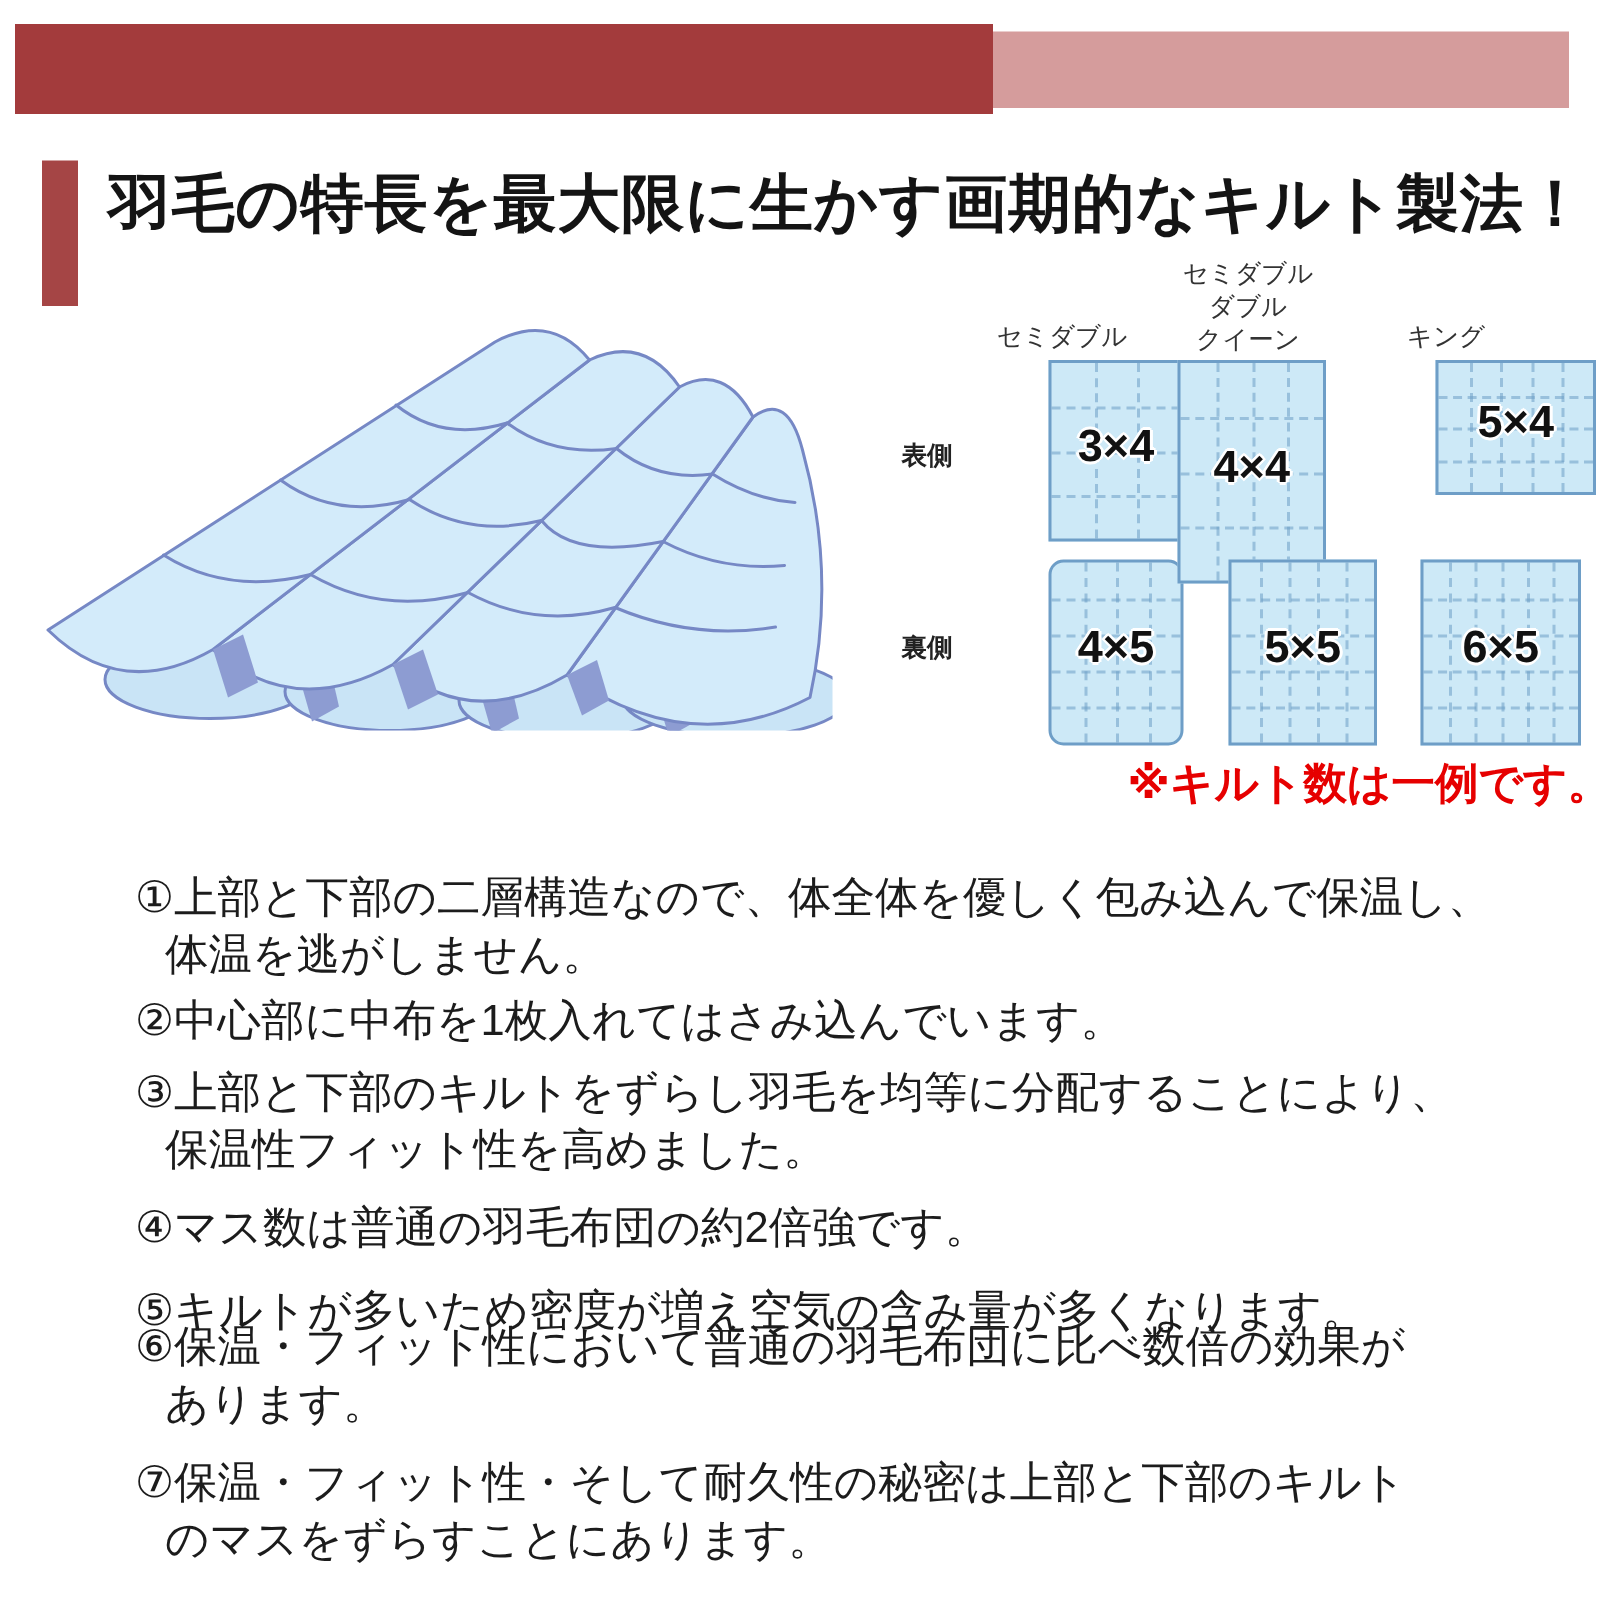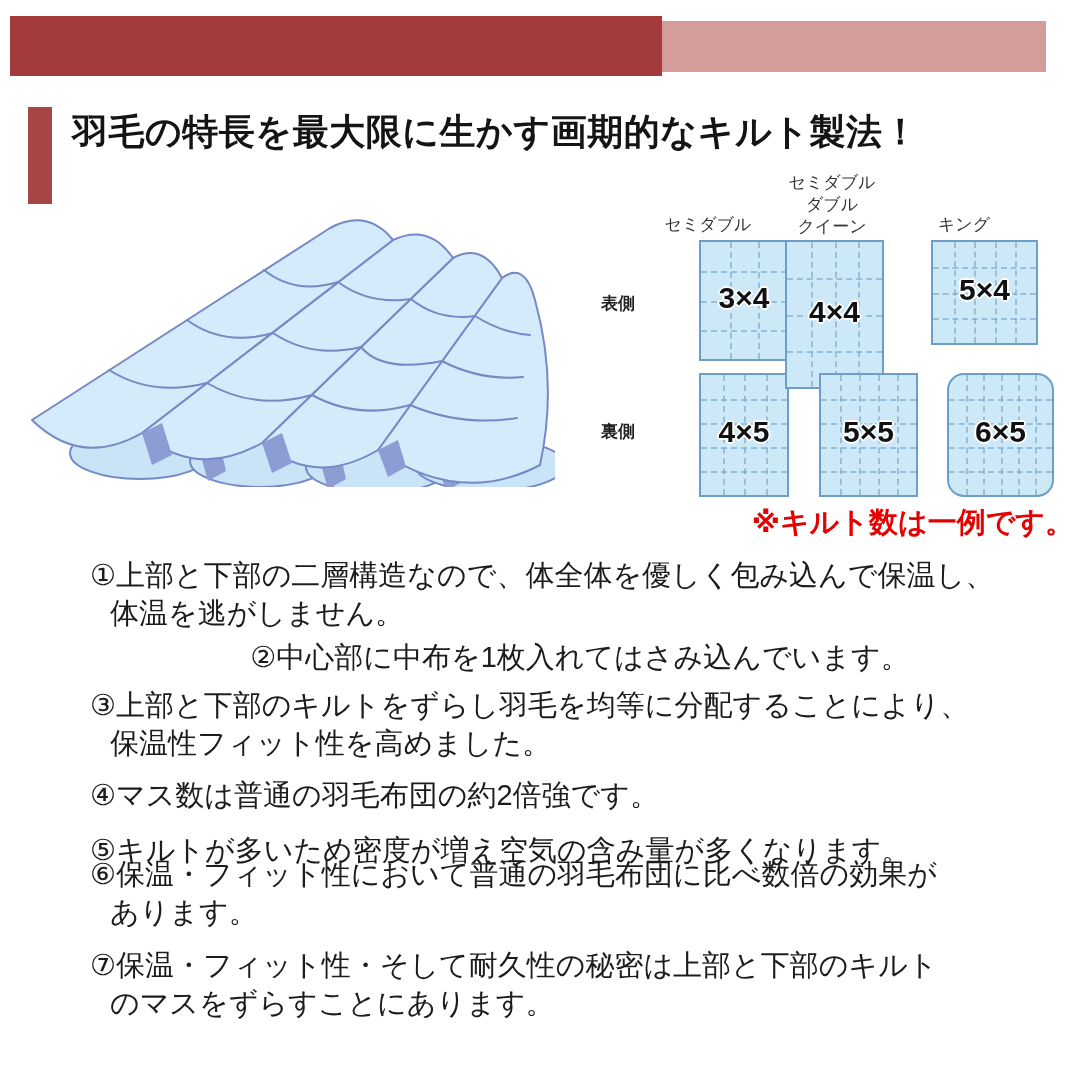--- a/index.html
+++ b/index.html
@@ -7,40 +7,40 @@
     position:relative;width:1074px;height:1080px;background:#ffffff;overflow:hidden;
     font-family:"Liberation Sans","DejaVu Sans",sans-serif;color:#1f1f1f;
   }
   .abs{position:absolute;}
   
   #banner-dark{left:10px;top:16px;width:652px;height:60px;background:#a33b3c;}
   #banner-title{left:26px;top:16px;height:60px;line-height:60px;font-size:40px;font-weight:bold;color:#ffffff;letter-spacing:-1px;white-space:nowrap;}
   #banner-light{left:662px;top:21px;width:384px;height:51px;background:#d59c9c;}
   
   #headline-bar{left:28px;top:107px;width:24px;height:97px;background:#a54545;}
-  #headline{left:72px;top:108px;font-size:36px;font-weight:bold;color:#141414;white-space:nowrap;letter-spacing:0.5px;}
+  #headline{left:72px;top:108px;font-size:42px;font-weight:bold;color:#141414;white-space:nowrap;letter-spacing:0.5px;}
   #subheading{left:72px;top:165px;font-size:36px;font-weight:bold;color:#d81616;white-space:nowrap;letter-spacing:1px;}
   
   .side-label{font-size:17px;font-weight:bold;color:#222;white-space:nowrap;}
   #front-side-label{left:601px;top:292px;}
   #back-side-label{left:601px;top:420px;}
   
   .size-label{font-size:17px;color:#333;text-align:center;line-height:22px;white-space:pre-line;width:170px;}
   
   .qgrid{background:#cde9f7;border:2px solid #6e9ec7;box-sizing:border-box;margin-left:36px;}
   .qgrid .vline{position:absolute;top:0;bottom:0;width:0;border-left:2px dashed rgba(110,158,199,0.55);}
   .qgrid .hline{position:absolute;left:0;right:0;height:0;border-top:2px dashed rgba(110,158,199,0.55);}
   .qgrid .count{position:absolute;left:0;right:0;top:50%;transform:translateY(-58%);text-align:center;
      font-size:30px;font-weight:bold;color:#111;
      text-shadow:-2px 0 #fff,2px 0 #fff,0 -2px #fff,0 2px #fff,-1px -1px #fff,1px 1px #fff,-1px 1px #fff,1px -1px #fff;}
   
   #note{left:700px;top:503px;width:374px;text-align:right;font-size:29px;font-weight:bold;color:#e60000;white-space:nowrap;}
   
   .feature{left:90px;width:960px;font-size:29px;line-height:38px;color:#1c1c1c;
-     white-space:pre-line;padding-left:20px;text-indent:-20px;}
+     white-space:pre-line;padding-left:20px;text-indent:-20px;margin-top:24px;}
 </style>
 </head>
 <body>
 
 <div id="canvas">
 
   <div class="abs" id="banner-dark"></div>
   <div class="abs" id="banner-light"></div>
 
   <div class="abs" id="headline-bar"></div>
@@ -90,21 +90,21 @@
   <div id="grid-area">
       <div class="abs size-label" style="left: 623px; top: 214px;">セミダブル</div>
       <div class="abs qgrid" style="left: 663px; top: 240px; width: 90px; height: 121px;">
         <div class="vline" style="left: 33.3333%;"></div>
         <div class="vline" style="left: 66.6667%;"></div>
         <div class="hline" style="top: 25%;"></div>
         <div class="hline" style="top: 50%;"></div>
         <div class="hline" style="top: 75%;"></div>
         <div class="count">3×4</div>
       </div>
-      <div class="abs qgrid" style="left: 663px; top: 373px; width: 90px; height: 124px;">
+      <div class="abs qgrid" style="left: 663px; top: 373px; width: 90px; height: 124px; border-radius: 10px;">
         <div class="vline" style="left: 25%;"></div>
         <div class="vline" style="left: 50%;"></div>
         <div class="vline" style="left: 75%;"></div>
         <div class="hline" style="top: 20%;"></div>
         <div class="hline" style="top: 40%;"></div>
         <div class="hline" style="top: 60%;"></div>
         <div class="hline" style="top: 80%;"></div>
         <div class="count">4×5</div>
       </div>
       <div class="abs size-label" style="left: 747px; top: 172px;">セミダブル
@@ -124,50 +124,50 @@
         <div class="vline" style="left: 40%;"></div>
         <div class="vline" style="left: 60%;"></div>
         <div class="vline" style="left: 80%;"></div>
         <div class="hline" style="top: 20%;"></div>
         <div class="hline" style="top: 40%;"></div>
         <div class="hline" style="top: 60%;"></div>
         <div class="hline" style="top: 80%;"></div>
         <div class="count">5×5</div>
       </div>
       <div class="abs size-label" style="left: 879px; top: 214px;">キング</div>
-      <div class="abs qgrid" style="left: 895px; top: 240px; width: 107px; height: 105px;">
+      <div class="abs qgrid" style="left: 921px; top: 240px; width: 107px; height: 90px;">
         <div class="vline" style="left: 20%;"></div>
         <div class="vline" style="left: 40%;"></div>
         <div class="vline" style="left: 60%;"></div>
         <div class="vline" style="left: 80%;"></div>
         <div class="hline" style="top: 25%;"></div>
         <div class="hline" style="top: 50%;"></div>
         <div class="hline" style="top: 75%;"></div>
         <div class="count">5×4</div>
       </div>
-      <div class="abs qgrid" style="left: 911px; top: 373px; width: 107px; height: 124px; border-radius: 17px;">
+      <div class="abs qgrid" style="left: 911px; top: 373px; width: 107px; height: 124px;">
         <div class="vline" style="left: 16.6667%;"></div>
         <div class="vline" style="left: 33.3333%;"></div>
         <div class="vline" style="left: 50%;"></div>
         <div class="vline" style="left: 66.6667%;"></div>
         <div class="vline" style="left: 83.3333%;"></div>
         <div class="hline" style="top: 20%;"></div>
         <div class="hline" style="top: 40%;"></div>
         <div class="hline" style="top: 60%;"></div>
         <div class="hline" style="top: 80%;"></div>
         <div class="count">6×5</div>
       </div>
     </div>
 
   <div class="abs" id="note">※キルト数は一例です。</div>
 
   <div id="feature-area">
       <div class="abs feature" style="top: 556px;">①上部と下部の二層構造なので、体全体を優しく包み込んで保温し、
 体温を逃がしません。</div>
-      <div class="abs feature" style="top: 638px; text-align: center;">②中心部に中布を1枚入れてはさみ込んでいます。</div>
+      <div class="abs feature" style="top: 638px;">②中心部に中布を1枚入れてはさみ込んでいます。</div>
       <div class="abs feature" style="top: 686px;">③上部と下部のキルトをずらし羽毛を均等に分配することにより、
 保温性フィット性を高めました。</div>
       <div class="abs feature" style="top: 776px;">④マス数は普通の羽毛布団の約2倍強です。</div>
       <div class="abs feature" style="top: 831px;">⑤キルトが多いため密度が増え空気の含み量が多くなります。</div>
       <div class="abs feature" style="top: 855px;">⑥保温・フィット性において普通の羽毛布団に比べ数倍の効果が
 あります。</div>
       <div class="abs feature" style="top: 946px;">⑦保温・フィット性・そして耐久性の秘密は上部と下部のキルト
 のマスをずらすことにあります。</div>
     </div>
 

